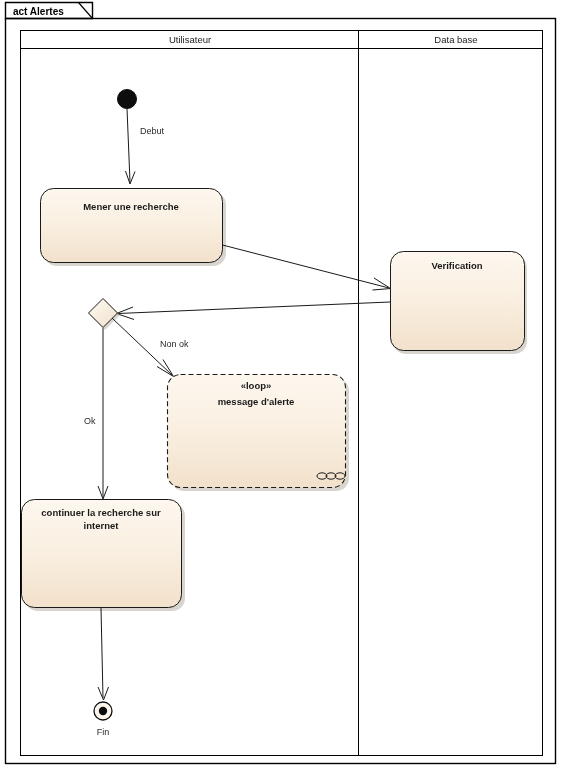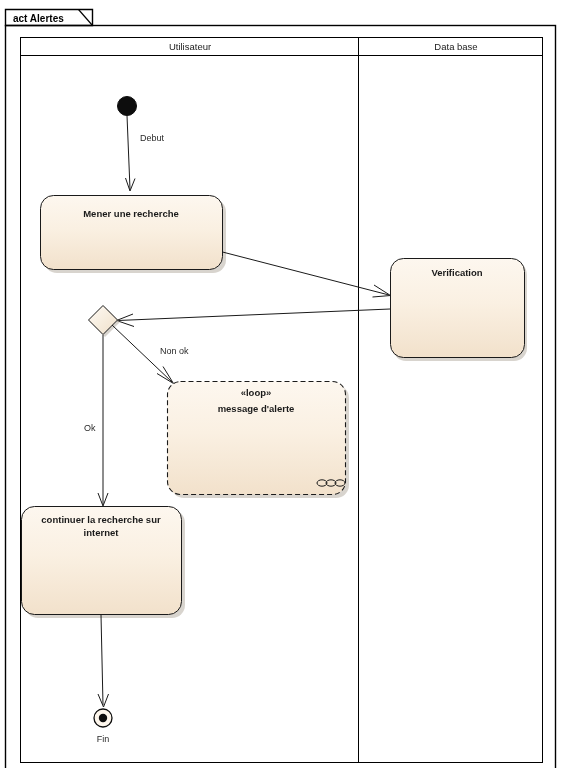--- a/index.html
+++ b/index.html
@@ -10,21 +10,21 @@
   }
   body {
     width: 578px;
     height: 768px;
     font-family: "Liberation Sans", sans-serif;
     overflow: hidden;
     position: relative;
   }
   #diagram-root {
     position: absolute;
-    left: 0; top: 7px;
+    left: 0; top: 0;
     width: 578px;
     height: 554px;
   }
   svg#diagram-canvas {
     position: absolute;
     left: 0; top: 0;
     width: 578px;
     height: 768px;
     display: block;
   }

